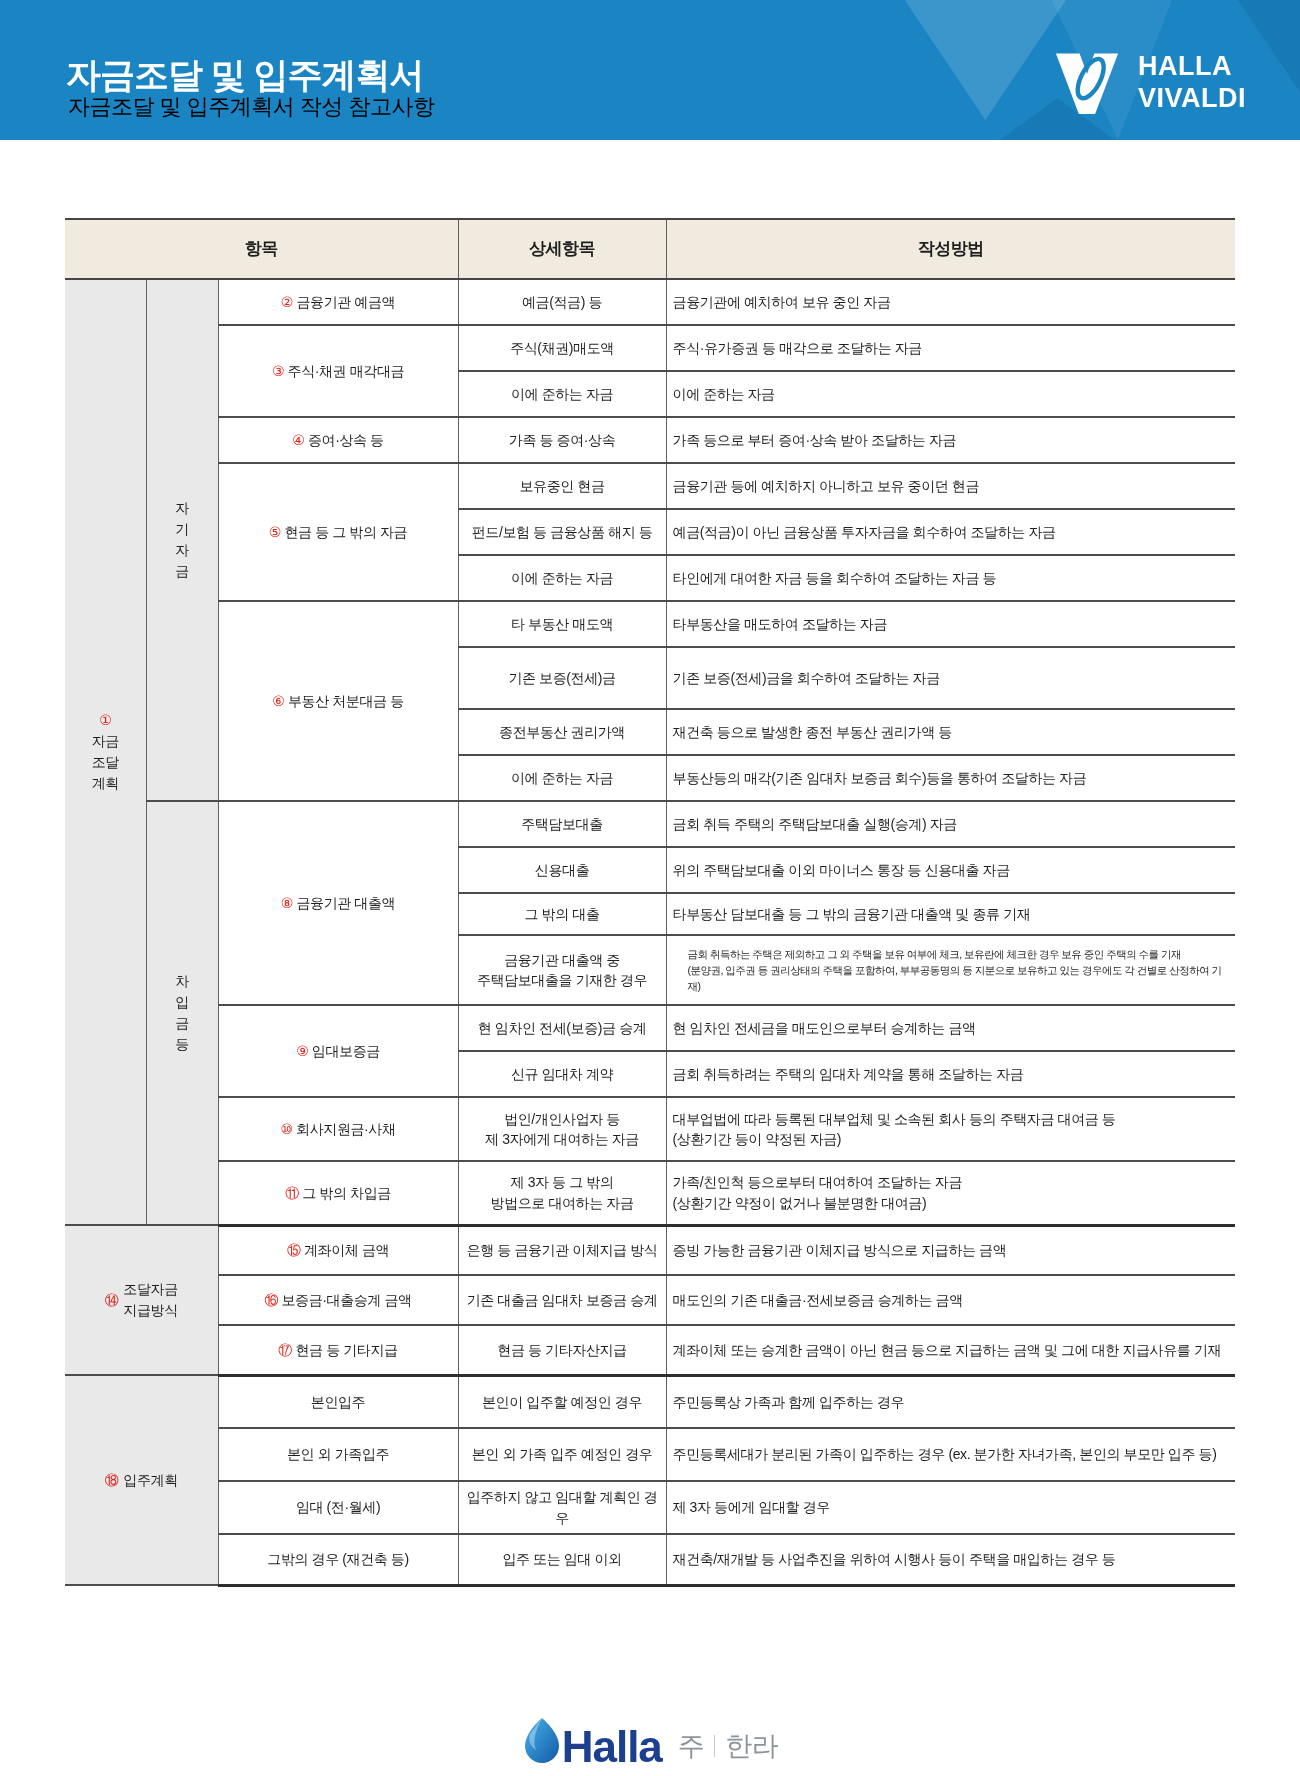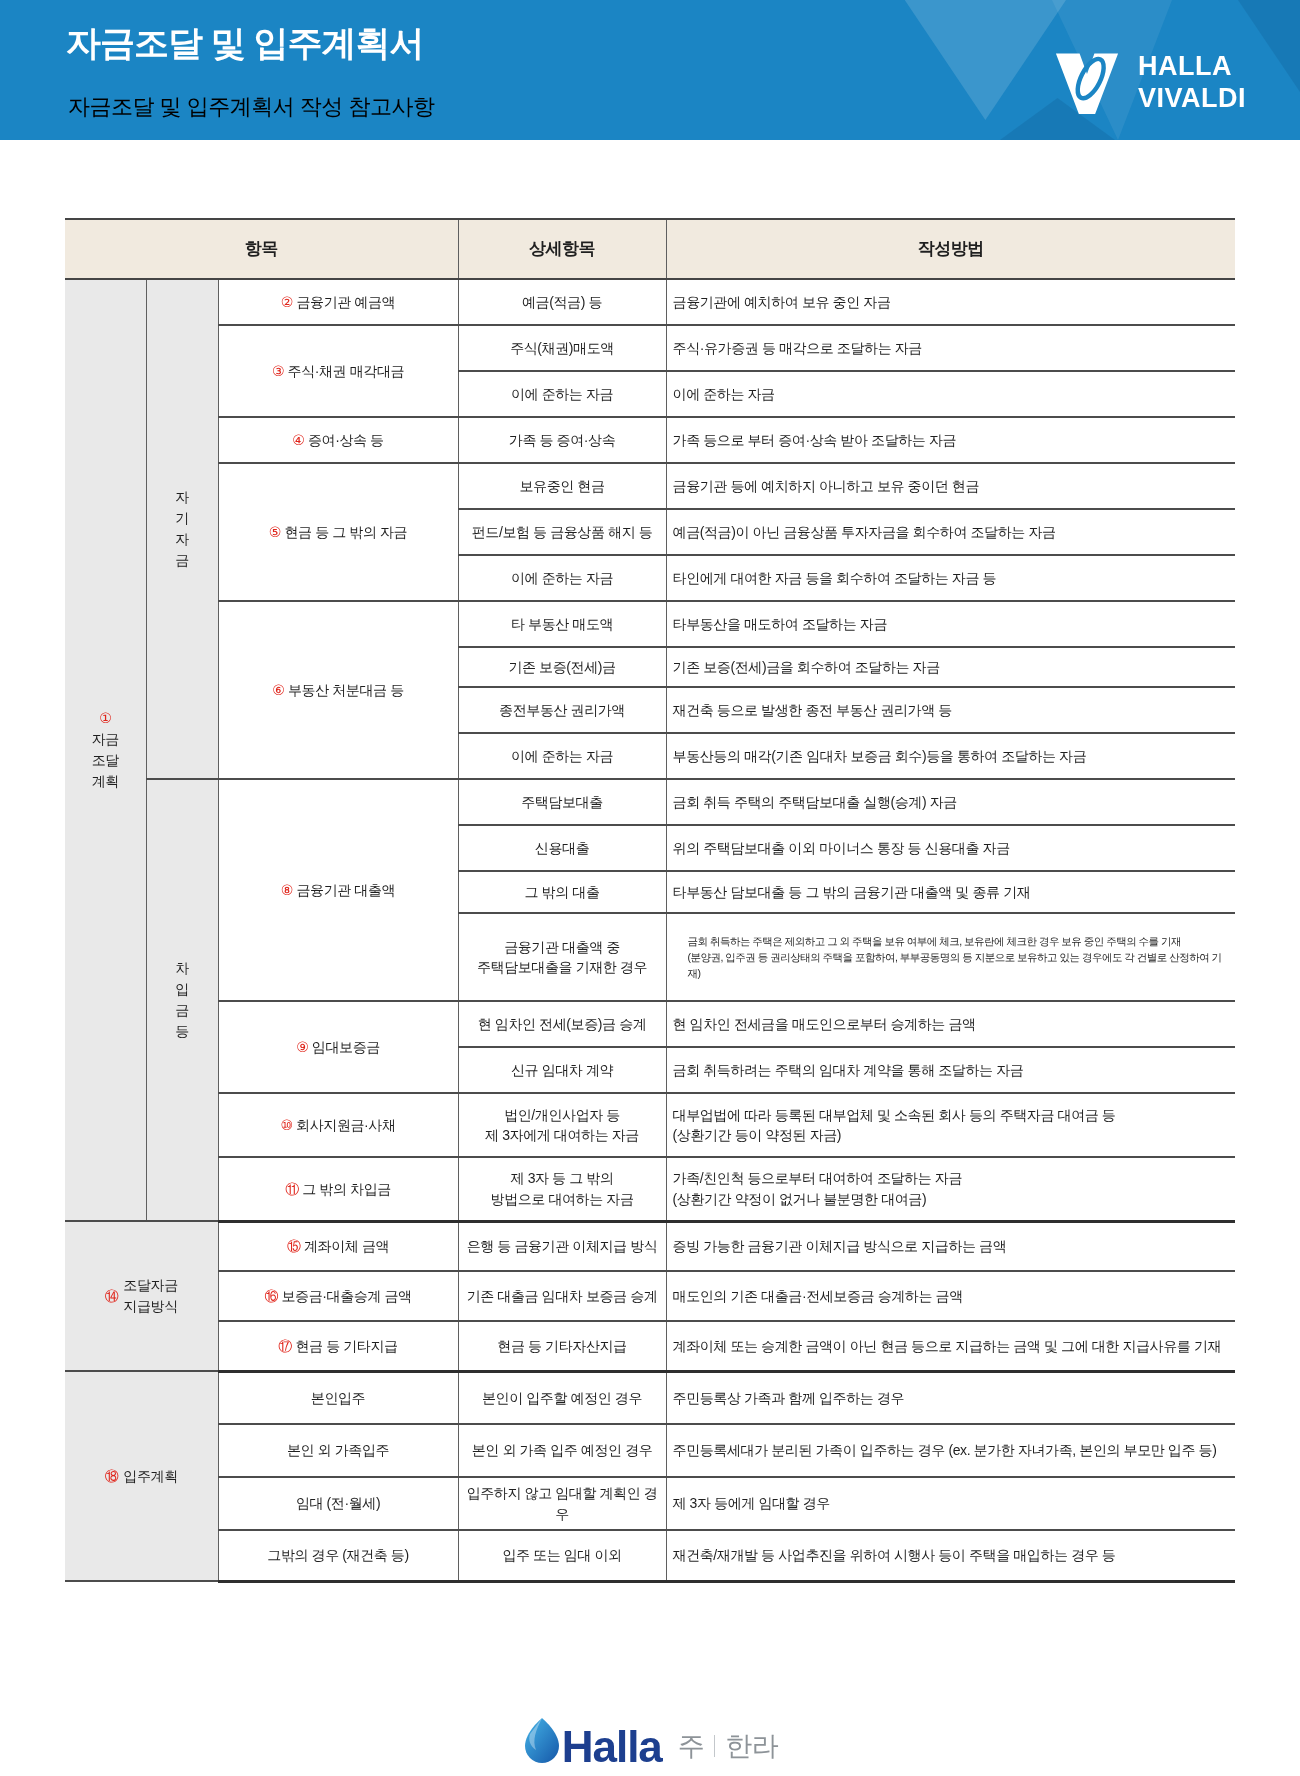--- a/index.html
+++ b/index.html
@@ -10,21 +10,21 @@
   .banner{position:absolute;left:0;top:0;width:1300px;height:140px;background:#1b85c4;overflow:hidden;}
   .tri{position:absolute;}
   .tri-light{left:898px;top:0;width:168px;height:120px;background:rgba(255,255,255,0.14);
              clip-path:polygon(4% 0,100% 0,52% 100%);}
   .tri-light2{left:1052px;top:0;width:120px;height:140px;background:rgba(255,255,255,0.07);
              clip-path:polygon(0 0,100% 0,55% 100%);}
   .tri-dark1{left:1000px;top:98px;width:115px;height:42px;background:rgba(0,45,80,0.12);
              clip-path:polygon(50% 0,100% 100%,0 100%);}
   .tri-dark2{left:1238px;top:0;width:62px;height:92px;background:rgba(0,45,80,0.12);
              clip-path:polygon(0 0,100% 0,100% 100%);}
-  .banner-title{position:absolute;left:66px;top:20px;color:#ffffff;font-size:35px;font-weight:bold;letter-spacing:-1px;}
+  .banner-title{position:absolute;left:66px;top:52px;color:#ffffff;font-size:35px;font-weight:bold;letter-spacing:-1px;}
   .banner-sub{position:absolute;left:68px;top:92px;color:#000000;font-size:22px;font-weight:500;letter-spacing:-0.5px;}
   .brand{position:absolute;left:1050px;top:46px;display:flex;align-items:center;gap:14px;}
   .brand-icon{width:74px;height:74px;}
   .brand-text{display:flex;flex-direction:column;line-height:1.18;}
   .brand-text span{color:#ffffff;font-size:27px;font-weight:bold;letter-spacing:0.5px;}
 
   
   .tbl-wrap{position:absolute;left:65px;top:218px;width:1170px;}
   table.tbl{border-collapse:collapse;width:1170px;table-layout:fixed;border-top:2px solid #454545;}
   .tbl td,.tbl th{padding:2px 6px;vertical-align:middle;color:#1f1f1f;font-weight:normal;
@@ -139,21 +139,21 @@
           </tr>
           <tr class="row" style="height: 46px;">
             <td class="c-detail">이에 준하는 자금</td>
             <td class="c-method">타인에게 대여한 자금 등을 회수하여 조달하는 자금 등</td>
           </tr>
           <tr class="row" style="height: 46px;">
             <td class="c-item" rowspan="4"><span class="num">⑥</span> <span>부동산 처분대금 등</span></td>
             <td class="c-detail">타 부동산 매도액</td>
             <td class="c-method">타부동산을 매도하여 조달하는 자금</td>
           </tr>
-          <tr class="row" style="height: 40px;">
+          <tr class="row" style="height: 62px;">
             <td class="c-detail">기존 보증(전세)금</td>
             <td class="c-method">기존 보증(전세)금을 회수하여 조달하는 자금</td>
           </tr>
           <tr class="row" style="height: 46px;">
             <td class="c-detail">종전부동산 권리가액</td>
             <td class="c-method">재건축 등으로 발생한 종전 부동산 권리가액 등</td>
           </tr>
           <tr class="row" style="height: 46px;">
             <td class="c-detail">이에 준하는 자금</td>
             <td class="c-method">부동산등의 매각(기존 임대차 보증금 회수)등을 통하여 조달하는 자금</td>
@@ -170,21 +170,21 @@
             <td class="c-method">금회 취득 주택의 주택담보대출 실행(승계) 자금</td>
           </tr>
           <tr class="row" style="height: 46px;">
             <td class="c-detail">신용대출</td>
             <td class="c-method">위의 주택담보대출 이외 마이너스 통장 등 신용대출 자금</td>
           </tr>
           <tr class="row" style="height: 42px;">
             <td class="c-detail">그 밖의 대출</td>
             <td class="c-method">타부동산 담보대출 등 그 밖의 금융기관 대출액 및 종류 기재</td>
           </tr>
-          <tr class="row" style="height: 88px;">
+          <tr class="row" style="height: 70px;">
             <td class="c-detail">금융기관 대출액 중
 주택담보대출을 기재한 경우</td>
             <td class="c-method small-method">금회 취득하는 주택은 제외하고 그 외 주택을 보유 여부에 체크, 보유란에 체크한 경우 보유 중인 주택의 수를 기재
 (분양권, 입주권 등 권리상태의 주택을 포함하여, 부부공동명의 등 지분으로 보유하고 있는 경우에도 각 건별로 산정하여 기재)</td>
           </tr>
           <tr class="row" style="height: 46px;">
             <td class="c-item" rowspan="2"><span class="num">⑨</span> <span>임대보증금</span></td>
             <td class="c-detail">현 임차인 전세(보증)금 승계</td>
             <td class="c-method">현 임차인 전세금을 매도인으로부터 승계하는 금액</td>
           </tr>

